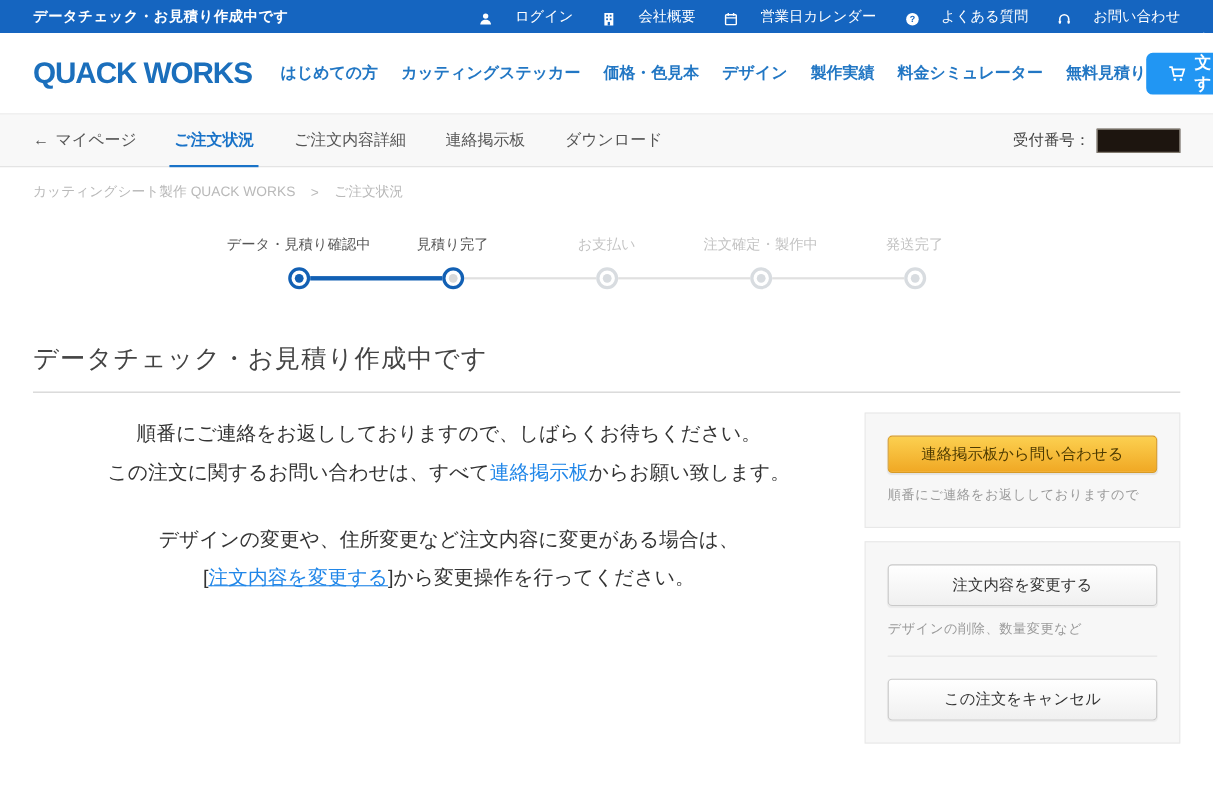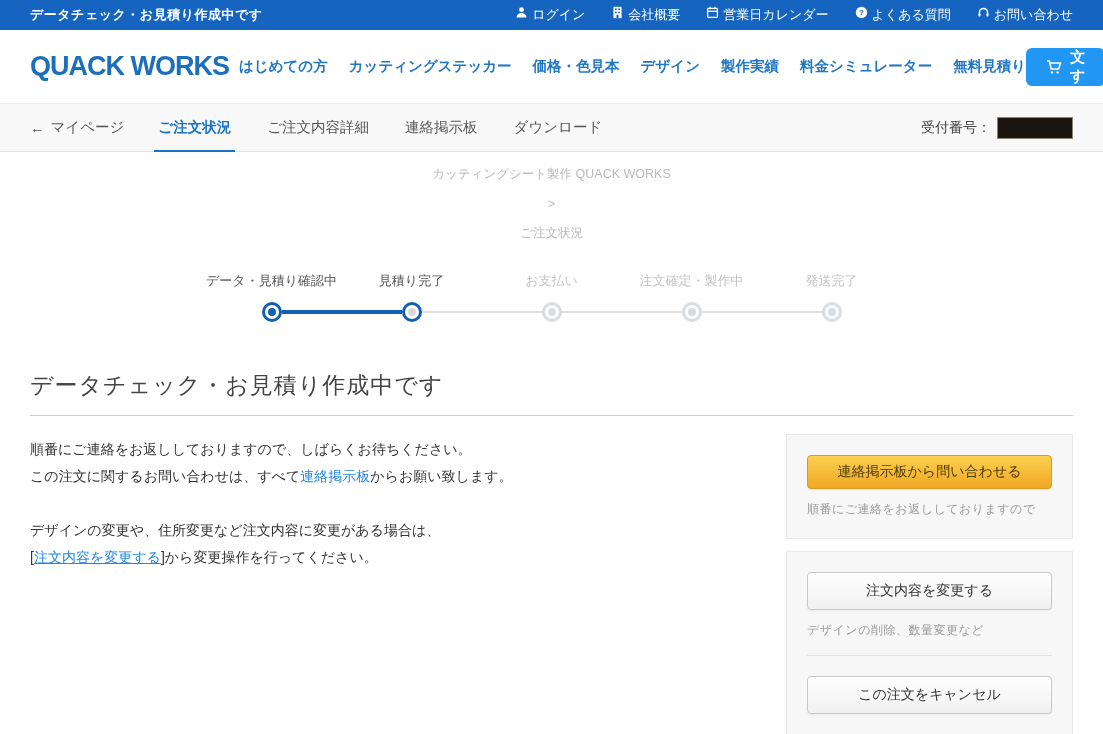--- a/index.html
+++ b/index.html
@@ -9,31 +9,31 @@
     background:#ffffff; color:#333; height:734px; overflow:hidden;
   }
   
   .topbar {
     height:30px; background:#1565c0; color:#fff;
     display:flex; align-items:center; justify-content:space-between;
     padding:0 30px; font-size:13px;
   }
   .topbar-title { font-weight:bold; letter-spacing:.5px; }
   .topbar-links { display:flex; align-items:center; gap:26px; }
-  .topbar-link { display:flex; align-items:flex-start; gap:4px; cursor:pointer; }
+  .topbar-link { display:flex; align-items:flex-end; gap:20px; cursor:pointer; }
   .tb-ico { width:13px; height:13px; display:inline-flex; }
   .tb-ico svg { width:13px; height:13px; }
   
   .header {
     height:73px; background:#fff; display:flex; align-items:center;
     padding:0 30px;
   }
   .logo {
     font-size:27px; font-weight:800; color:#1b6fbc; letter-spacing:-1px;
-    margin-right:10px; white-space:nowrap; cursor:pointer;
+    margin-right:26px; white-space:nowrap; cursor:pointer;
   }
   .mainnav { display:flex; align-items:flex-end; gap:21px; flex:1; }
   .mainnav-item {
     font-size:14.5px; font-weight:600; color:#2277c4; cursor:pointer; white-space:nowrap;
   }
   .order-btn {
     display:flex; align-items:center; gap:8px;
     background:#2196f3; color:#fff; border:none; border-radius:6px;
     height:38px; padding:0 20px; font-size:15px; font-weight:bold;
     cursor:pointer; font-family:inherit;
@@ -54,21 +54,21 @@
   .subnav-tab.active { color:#1a73c8; font-weight:bold; }
   .subnav-tab.active::after {
     content:""; position:absolute; left:-4px; right:-4px; bottom:-1px;
     height:2px; background:#1a73c8;
   }
   .receipt { display:flex; align-items:center; gap:6px; font-size:14px; color:#444;justify-content:center; }
   .redacted { width:76px; height:22px; background:#1d150f; border:1px solid #8a8378; }
   
   .breadcrumb {
     margin:0 30px; padding-top:14px; font-size:12.5px; color:#b9b9b9;
-    display:flex; gap:14px; align-items:center;flex-direction:column;
+    display:flex; gap:14px; align-items:center;
   }
   .crumb-root { cursor:pointer; }
   
   .stepper { width:700px; margin:30px auto 0; display:flex; }
   .step { width:140px; display:flex; flex-direction:column; align-items:center; }
   .step-label { font-size:13px; color:#555; white-space:nowrap; height:18px; }
   .step.pending .step-label { color:#c3c3c3; }
   .step-node {
     position:relative; margin-top:12px; height:20px; width:100%;
     display:flex; align-items:center; justify-content:center;
@@ -85,21 +85,21 @@
   .bar {
     position:absolute; right:calc(50% + 10px); width:120px; height:2px;
     background:#e0e0e0; top:50%; transform:translateY(-50%);
   }
   .bar.blue { background:#1260b4; height:4px; }
   
   .page-heading-wrap { margin:48px 30px 0; border-bottom:1px solid #ccc; padding-bottom:14px; }
   .page-heading { font-size:23px; font-weight:400; color:#444; letter-spacing:1px; }
   
   .content { display:flex; margin:18px 30px 0; align-items:flex-start; }
-  .main-col { flex:1; font-size:14px; line-height:1.95; color:#333; padding-top:2px; }
+  .main-col { flex:1; font-size:18px; line-height:1.95; color:#333; padding-top:2px;text-align:center; }
   .para2 { margin-top:26px; }
   a.inline-link { color:#2086e8; text-decoration:none; cursor:pointer; }
   a.inline-link.underlined { text-decoration:underline; }
   .side-col { width:287px; display:flex; flex-direction:column; gap:12px; }
   .panel {
     background:#f7f7f7; border:1px solid #e8e8e8; padding:20px;
   }
   .btn-yellow {
     display:block; width:100%; height:34px;
     background:linear-gradient(#fcd050,#f0a824);

